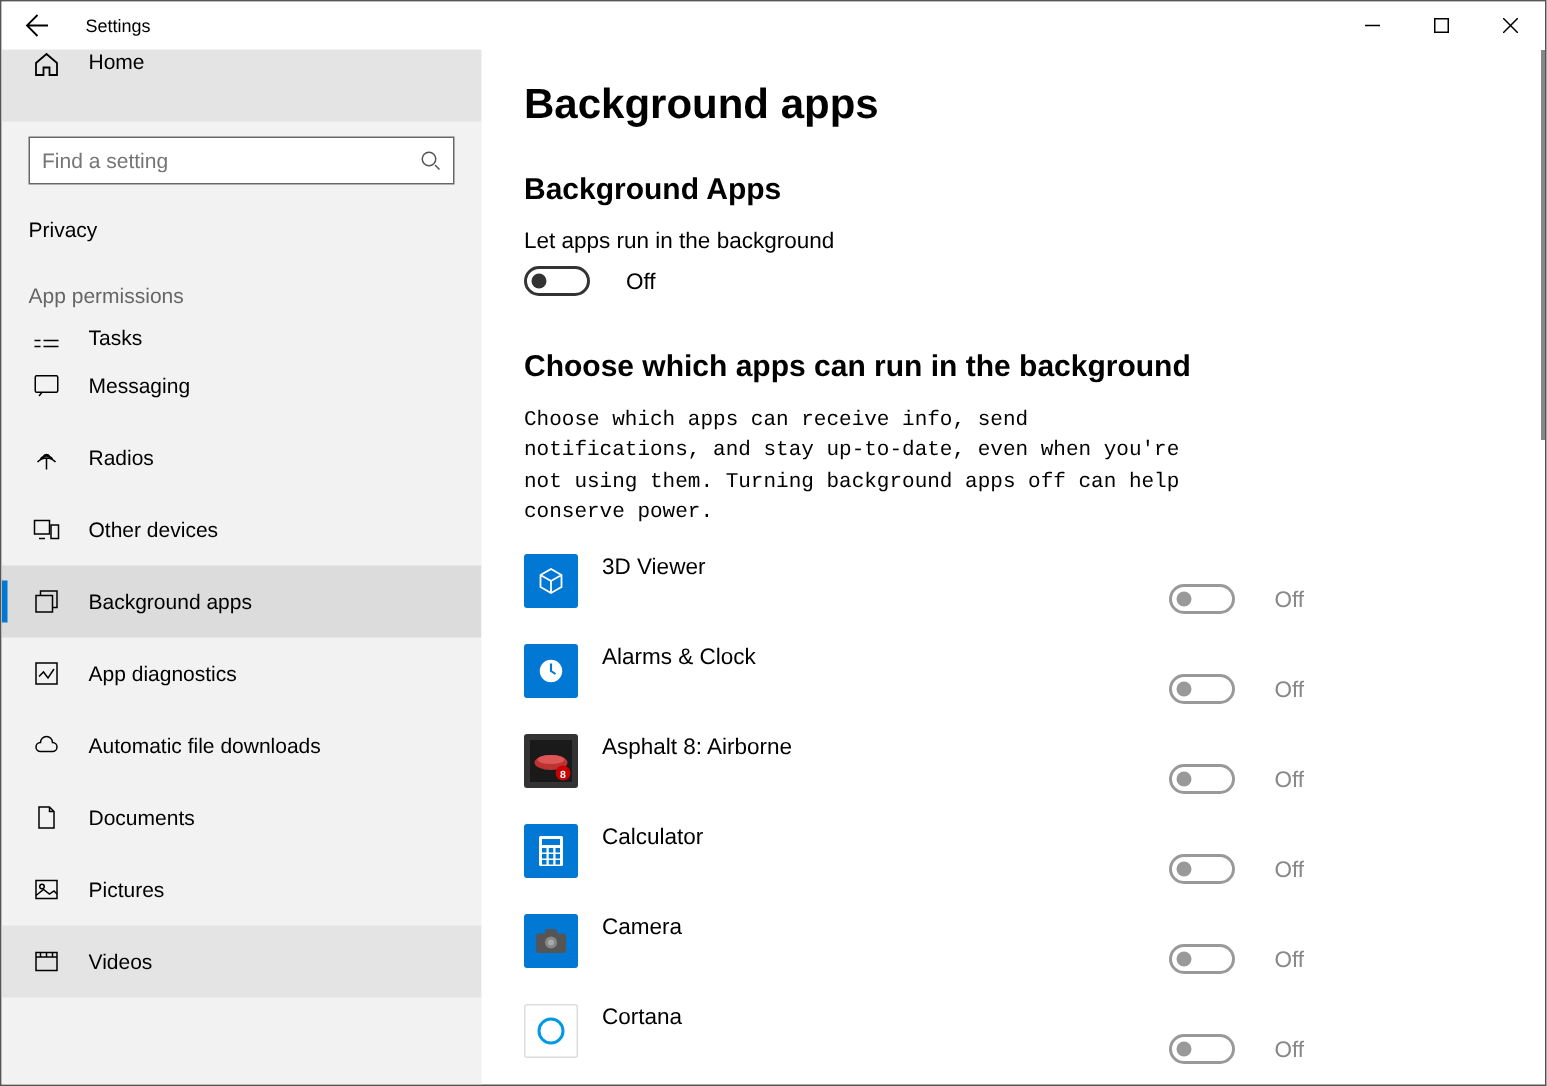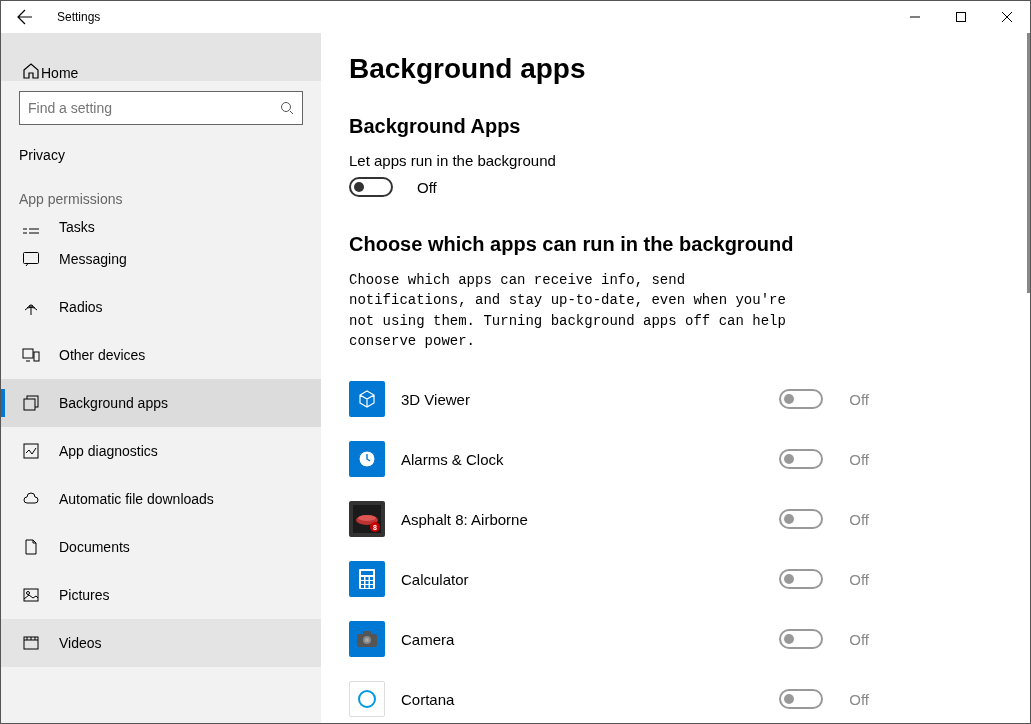--- a/index.html
+++ b/index.html
@@ -6,23 +6,23 @@
 body { width: 1031px; height: 724px; overflow: hidden; background: #fff; border: 1px solid #555; }
 .titlebar { height: 32px; display: flex; align-items: center; background: #fff; }
 .back-btn { width: 48px; height: 32px; display: flex; align-items: center; justify-content: center; cursor: pointer; }
 .titlebar-title { font-size: 12px; margin-left: 8px; color: #000; }
 .window-controls { margin-left: auto; display: flex; }
 .wc-btn { width: 46px; height: 32px; display: flex; align-items: center; justify-content: center; cursor: pointer; }
 
 .content { display: flex; height: calc(100% - 32px); }
 
 .sidebar { width: 320px; background: #f2f2f2; display: flex; flex-direction: column; overflow: hidden; }
-.home-row { height: 48px; display: flex; align-items: flex-end; padding-left: 20px; background: #e4e4e4; cursor: pointer; }
+.home-row { height: 48px; display: flex; align-items: flex-start; padding-left: 20px; gap: 18px; background: #e4e4e4; cursor: pointer; }
 .search-wrap { padding: 10px 18px; }
-.search-box { width: 100%; height: 34px; border: 1px solid #666; background: #fff; display: flex; align-items: center; padding: 4px 8px; }
+.search-box { width: 100%; height: 21px; border: 1px solid #666; background: #fff; display: flex; align-items: center; padding: 15px 8px; }
 .search-input { flex: 1; border: none; outline: none; font-size: 14px; background: transparent; }
 .search-icon { color: #555; }
 .section-label { font-size: 14px; font-weight: 400; padding: 12px 18px; color: #000; }
 .section-sublabel { font-size: 14px; color: #666; padding: 16px 18px 10px; }
 .nav-list { flex: 1; overflow-y: auto; }
 .nav-item { height: 48px; display: flex; align-items: center; padding-left: 20px; gap: 18px; cursor: pointer; position: relative; }
 .nav-item.partial { height: 18px; align-items: flex-end; overflow: hidden; color: transparent; }
 .nav-item.partial .nav-icon { visibility: visible; color: #000; margin-bottom: -6px; }
 .nav-item.active::before { content:""; position:absolute; left:0; top:10px; bottom:10px; width:4px; background:#0078d4; }
 .nav-item.active { background: #dcdcdc; }
@@ -37,21 +37,21 @@
 
 .master-toggle-row { display: flex; align-items: center; gap: 12px; margin-bottom: 36px; }
 .toggle { width: 44px; height: 20px; border: 2px solid #333; border-radius: 20px; position: relative; cursor: pointer; background: #fff; flex-shrink:0; }
 .toggle .knob { width: 10px; height: 10px; background: #333; border-radius: 50%; position: absolute; left: 3px; top: 3px; transition: left .1s; }
 .toggle.disabled { border-color: #999; }
 .toggle.disabled .knob { background: #999; }
 .toggle-state { font-size: 15px; margin-left: 12px; }
 .toggle-state.disabled { color: #888; }
 
 .app-list { max-width: 520px; }
-.app-row { display: flex; align-items: center; height: 60px; }
+.app-row { display: flex; height: 60px; }
 .app-icon { width: 36px; height: 36px; margin-right: 16px; display: flex; align-items: center; justify-content: center; border-radius: 2px; flex-shrink: 0; }
 .tile-blue { background: #0078d4; color: #fff; }
 .tile-dark { background: #333; color: #fff; font-size:10px; }
 .tile-white { background: #fff; border:1px solid #ddd; }
 .app-name { flex: 1; font-size: 15px; }
 .app-toggle-wrap { display: flex; align-items: center; gap: 14px; min-width: 100px; justify-content: flex-end; }
 
 .scrollbar { position: absolute; right: 0; top: 0; width: 4px; height: 280px; }
 .scrollbar .thumb { position: absolute; right: 0; top: 0; width: 3px; height: 260px; background: #888; }
 

